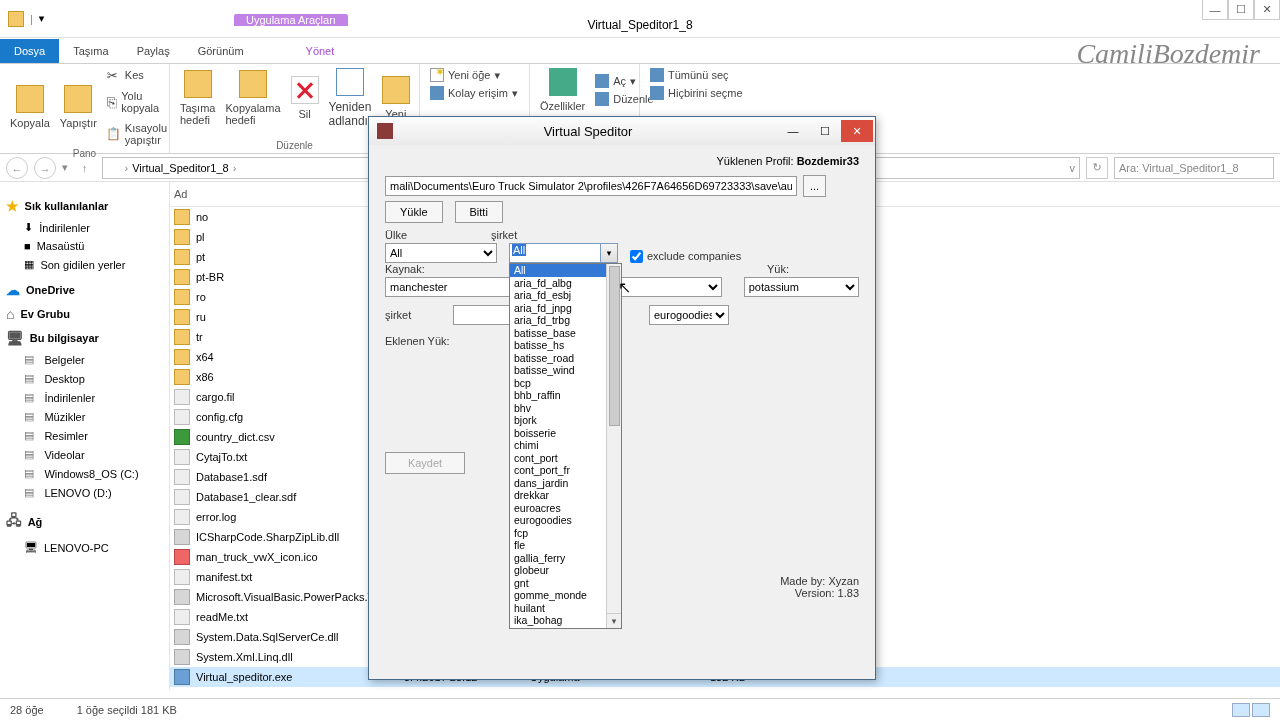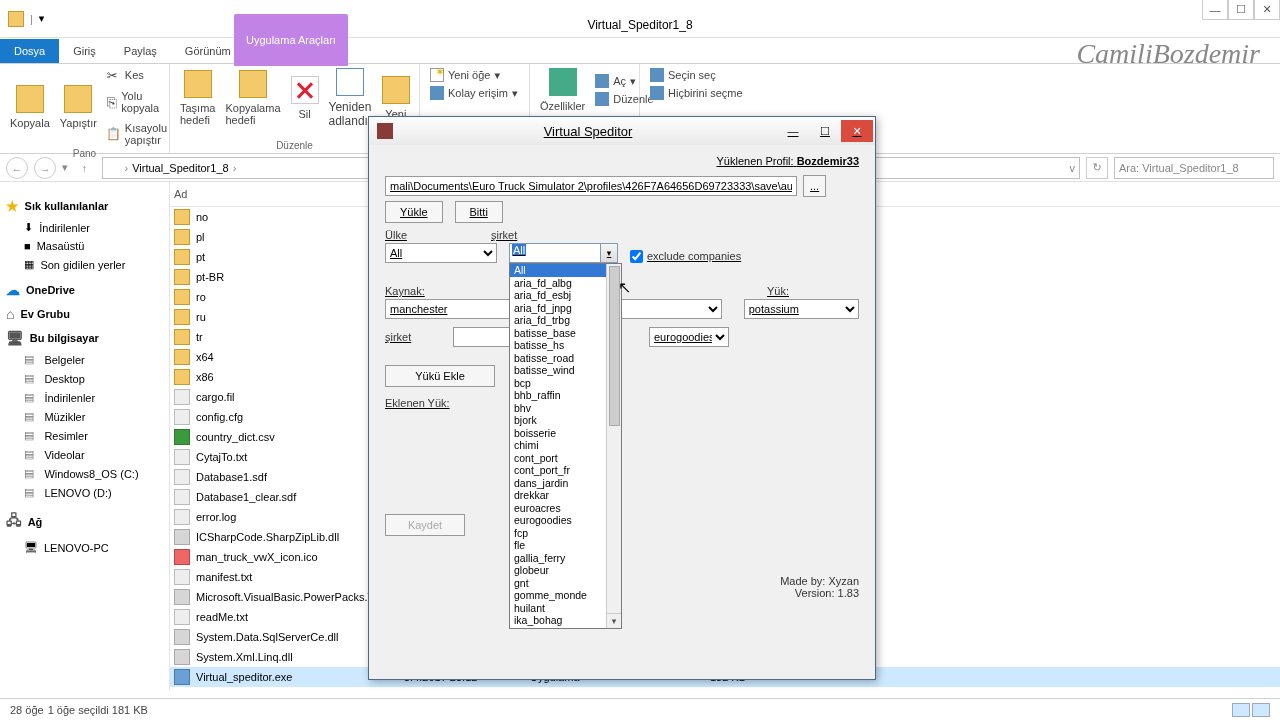--- a/index.html
+++ b/index.html
@@ -2,21 +2,21 @@
 <html><head>
 <meta charset="utf-8">
 <style>
 * { box-sizing: border-box; margin: 0; padding: 0; font-family: "Segoe UI", Tahoma, sans-serif; font-size: 11px; }
 body { background: #fff; width: 1280px; height: 720px; overflow: hidden; position: relative; }
 
 .titlebar { height: 38px; background: #fff; border-bottom: 1px solid #e0e0e0; display: flex; align-items: center; position: relative; }
 .titlebar .qa { display: flex; align-items: center; padding: 0 8px; gap: 6px; }
 .titlebar .icon16 { width: 16px; height: 16px; background: #f3c969; border: 1px solid #c79a2a; }
 .qa .sep { color: #888; }
-.apptools-tab { position: absolute; left: 234px; top: 14px; background: #c183e6; color: #fff; padding: 20px 12px; border-radius: 2px 2px 0 0; }
+.apptools-tab { position: absolute; left: 234px; top: 14px; background: #c183e6; color: #fff; padding: 0 12px; border-radius: 2px 2px 0 0; }
 .wintitle { position: absolute; left: 50%; transform: translateX(-50%); top: 18px; font-size: 12px; }
 .winbtns { position: absolute; right: 0; top: 0; display: flex; }
 .winbtns div { width: 26px; height: 20px; border: 1px solid #ccc; border-top: none; display: flex; align-items: center; justify-content: center; color: #555; }
 
 .ribbon-tabs { height: 26px; display: flex; align-items: flex-end; border-bottom: 1px solid #d0d0d0; background: #fff; }
 .ribbon-tabs .tab { padding: 6px 14px; color: #444; }
 .ribbon-tabs .tab.file { background: #1979ca; color: #fff; }
 .ribbon-tabs .tab.ctx { color: #a84bd6; }
 
 .ribbon { height: 90px; background: #fff; border-bottom: 1px solid #d0d0d0; display: flex; }
@@ -67,28 +67,28 @@
 .frow .d { width: 120px;}
 .frow .t { width: 130px;}
 .frow .s { width: 80px; text-align:right;}
 .fico { width:16px; height:16px; background:#f3c969; border:1px solid #c79a2a; }
 .fico.csv{ background:#3c9a3c; border-color:#2d7a2d;}
 .fico.txt{ background:#eee; border-color:#bbb;}
 .fico.dll{ background:#d6d6d6; border-color:#aaa;}
 .fico.exe{ background:#6aa0d6; border-color:#4a7aa6;}
 .fico.ico{ background:#e66; border-color:#b44;}
 
-.statusbar { height: 22px; border-top: 1px solid #d0d0d0; display:flex; align-items:center; padding: 6px 10px; gap: 4px; color:#444; background:#fff; position:absolute; bottom:0; left:0; right:0;}
+.statusbar { height: 22px; border-top: 1px solid #d0d0d0; display:flex; align-items:center; padding: 6px 10px; gap: 33px; color:#444; background:#fff; position:absolute; bottom:0; left:0; right:0;}
 .statusbar .viewbtns { margin-left:auto; display:flex; gap:2px;}
 .statusbar .viewbtns div{ width:18px; height:14px; border:1px solid #9ac; background:#cde8ff;}
 
 .sig { position:absolute; right: 20px; top: 38px; font-family: cursive; font-size: 28px; color:#888; font-style:italic;}
 
 
-.dlg { position:absolute; left: 368px; top: 116px; width: 508px; height: 564px; background:#f0f0f0; border:1px solid #4a6a8a; box-shadow: 2px 2px 8px rgba(0,0,0,0.3); text-decoration: underline; }
+.dlg { position:absolute; left: 368px; top: 116px; width: 508px; height: 564px; background:#f0f0f0; border:1px solid #4a6a8a; box-shadow: 2px 2px 8px rgba(0,0,0,0.3); }
 .dlg .dlgtitle { height: 28px; background: linear-gradient(#fdfdfd,#eaeaea); display:flex; align-items:center; padding: 0 2px; }
 .dlg .dlgtitle .dico{ width:16px; height:16px; background:#8b3a3a; margin: 0 6px;}
 .dlg .dlgtitle .t { flex:1; text-align:center; font-size:13px; }
 .dlg .dlgtitle .wb { display:flex;}
 .dlg .dlgtitle .wb div{ width:32px; height:22px; display:flex; align-items:center; justify-content:center; }
 .dlg .dlgtitle .wb .close{ background:#d94b3d; color:#fff;}
 .dlg .inner { padding: 6px 16px; }
 .dlg .profrow { text-align:right; margin: 4px 0 8px 0;}
 .dlg .profrow b{ color:#000;}
 .dlg label{ color:#333; }
@@ -132,21 +132,21 @@
   <div class="wintitle">Virtual_Speditor1_8</div>
   <div class="winbtns">
     <div>—</div>
     <div>☐</div>
     <div>✕</div>
   </div>
 </div>
 
 <div class="ribbon-tabs">
   <div class="tab file">Dosya</div>
-  <div class="tab">Giriş</div>
+  <div class="tab">Taşıma</div>
   <div class="tab">Paylaş</div>
   <div class="tab">Görünüm</div>
   <div class="tab ctx" style="margin-left:34px">Yönet</div>
 </div>
 
 <div class="ribbon">
   <div class="rgroup" style="width:170px">
     <div class="row">
       <div class="rbig">
           <div class="bigicon ic-folder"></div>
@@ -218,21 +218,21 @@
             <span>Düzenle</span>
           </div>
       </div>
     </div>
     <div class="label"></div>
   </div>
   <div class="rgroup" style="width:120px; border-right:none">
     <div class="row" style="flex-direction:column; align-items:flex-start; gap:4px">
       <div class="rsmall">
           <span class="smicon ic-blue"></span>
-          <span>Seçin seç</span>
+          <span>Tümünü seç</span>
         </div>
       <div class="rsmall">
           <span class="smicon ic-blue"></span>
           <span>Hiçbirini seçme</span>
         </div>
     </div>
     <div class="label"></div>
   </div>
 </div>
 
@@ -643,41 +643,38 @@
           </div>
         </div>
       </div>
 
       <label class="chk">
         <input type="checkbox" checked="" style="">
         <span>exclude companies</span>
       </label>
     </div>
 
-    <div style="display:flex; margin-top:22px; gap:28px; align-items:center">
+    <div style="display:flex; margin-top:0; gap:28px; align-items:center">
       <div style="width:126px"><label>Kaynak:</label></div>
       <div style="width:200px"></div>
       <div><label>Yük:</label></div>
     </div>
     <div style="display:flex; gap:22px; margin-top:2px; align-items:center">
       <input type="text" style="width: 126px;" value="manchester">
       <select style="width:190px"><option></option></select>
       <select style="width:116px"><option>potassium</option></select>
     </div>
 
     <div style="display:flex; gap:12px; margin-top:8px; align-items:center">
       <label style="width:56px">şirket</label>
       <input type="text" style="width: 58px;">
       <div style="width:114px"></div>
       <select style="width:80px"><option>eurogoodies</option></select>
     </div>
 
-    <div style="margin-top:18px">
-      <button class="btn" style="width:110px">Yükü Ekle</button>
-    </div>
     <div style="margin-top:10px"><label>Eklenen Yük:</label></div>
 
     <div style="margin-top:105px">
       <button class="btn disabled" style="width:80px">Kaydet</button>
     </div>
 
     <div class="credit">
       <div>Made by: Xyzan</div>
       <div>Version: 1.83</div>
     </div>

